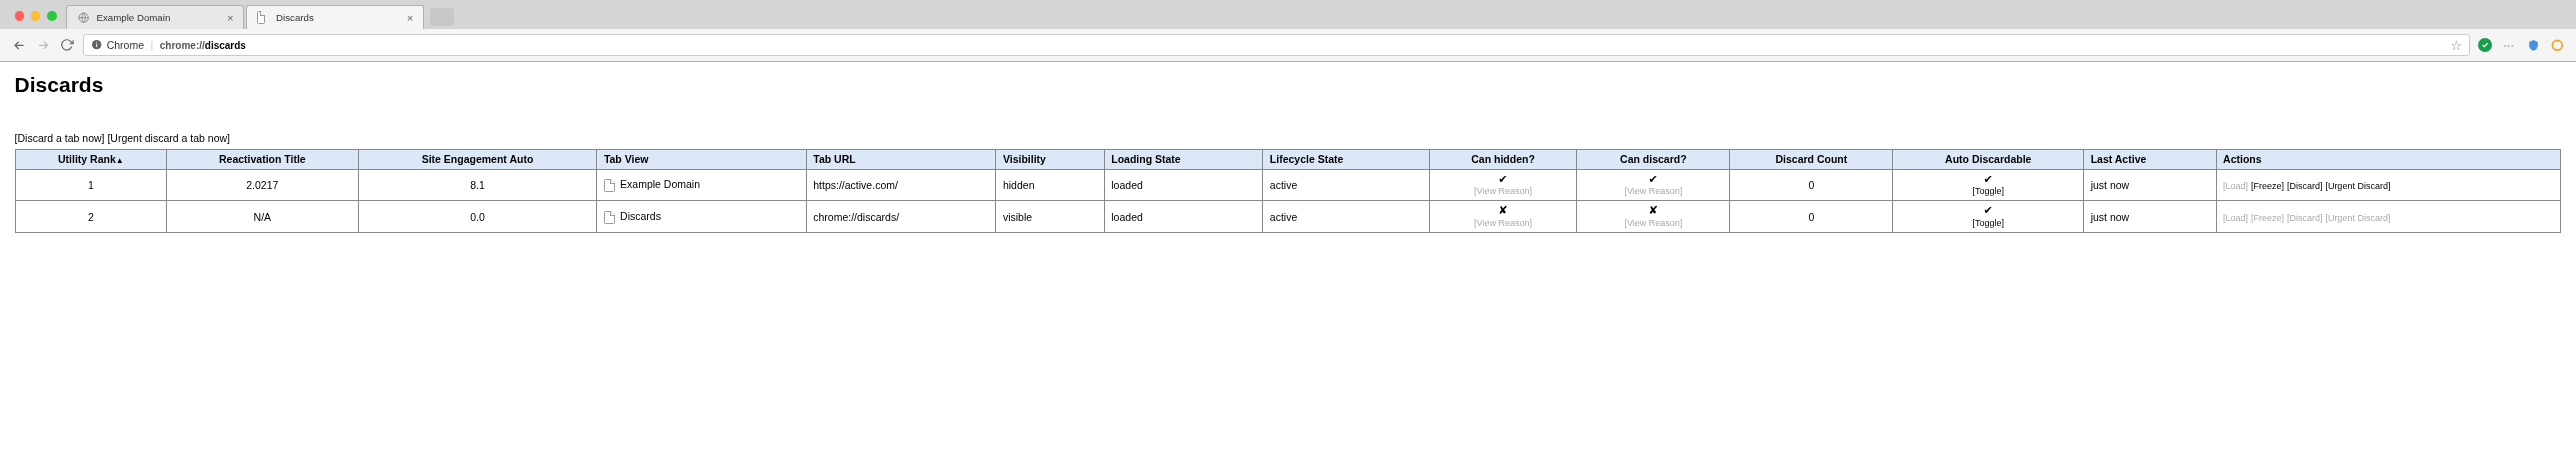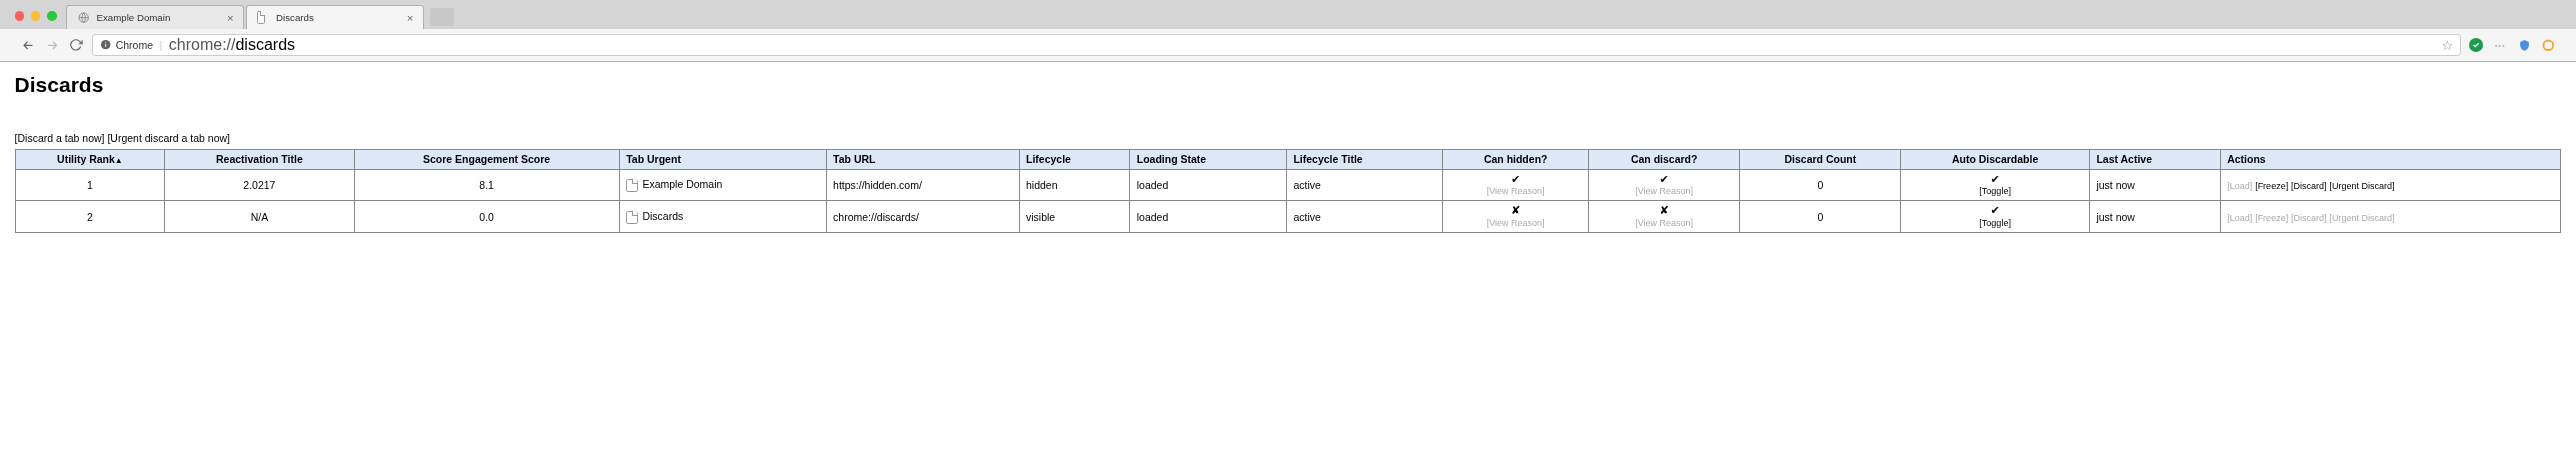--- a/index.html
+++ b/index.html
@@ -9,26 +9,26 @@
 .window-controls { display: flex; gap: 6.5px; padding: 8px 9.7px 8px 4.9px; align-items: center; }
 .wc { width: 9.7px; height: 9.7px; border-radius: 50%; }
 .wc.red { background: #ff5f57; }
 .wc.yellow { background: #febc2e; }
 .wc.green { background: #28c840; }
 .tab { display: flex; align-items: center; height: 24px; padding: 0 9.7px; background: #e8e8e8; border: 0.8px solid #b0b0b0; border-bottom: none; border-radius: 3.2px 3.2px 0 0; margin-right: 1.6px; min-width: 178px; position: relative; font-size: 9.7px; color: #333; }
 .tab.active { background: #f5f5f5; }
 .tab .favicon { width: 13px; height: 13px; margin-right: 6.5px; display: flex; align-items: center; justify-content: center; }
 .tab .close { margin-left: auto; font-size: 11.3px; color: #666; padding-left: 8px; }
 .tab.newtab { min-width: 24px; width: 24px; border-radius: 2.4px; background: #c8c8c8; border: none; height: 18px; margin-bottom: 3.2px; margin-left: 4.9px; padding: 0; justify-content: center; }
-.toolbar { display: flex; align-items: center; height: 32px; background: #f5f5f5; padding: 0 20px; gap: 8px; }
+.toolbar { display: flex; align-items: center; height: 32px; background: #f5f5f5; padding: 0 11px; gap: 8px; }
 .nav-btn { width: 16px; height: 16px; display: flex; align-items: center; justify-content: center; color: #5f6368; }
 .nav-btn.disabled { color: #bbb; }
 .omnibox { flex: 1; display: flex; align-items: center; height: 22.6px; background: #fff; border: 0.8px solid #ccc; border-radius: 3.2px; padding: 0 6.5px; gap: 6.5px; }
 .omnibox .secure { color: #333; font-size: 10.5px; display: flex; align-items: center; gap: 4.9px; }
-.omnibox .urltext { color: #555; font-size: 16px; }
+.omnibox .urltext { color: #555; font-size: 10px; font-weight: bold; }
 .omnibox .urltext .emph { color: #000; }
 .omnibox .star { margin-left: auto; color: #888; font-size: 13px; }
 .ext-icons { display: flex; gap: 9.7px; align-items: center; }
 .ext { width: 14.6px; height: 14.6px; border-radius: 50%; display: flex; align-items: center; justify-content: center; }
 .content { padding: 11.3px 14.6px; }
 h1 { font-size: 21px; font-weight: bold; margin-bottom: 11.3px; }
 .top-links { margin-bottom: 4.9px; font-size: 10.5px; margin-top: 35px; }
 .top-links a { color: #000; text-decoration: none; }
 table { border-collapse: collapse; width: 100%; }
 th, td { border: 0.8px solid #888; padding: 3.2px 6.5px; text-align: left; font-size: 10.5px; vertical-align: middle; }
@@ -131,41 +131,41 @@
   <div class="top-links">
     <a href="#">[Discard a tab now]</a>
     <a href="#">[Urgent discard a tab now]</a>
   </div>
 
   <table>
     <thead>
       <tr>
         <th class="center"><span>Utility Rank</span><span class="sort">▲</span></th>
         <th class="center">Reactivation Title</th>
-        <th class="center">Score Engagement Score</th>
-        <th>Tab Urgent</th>
+        <th class="center">Site Engagement Auto</th>
+        <th>Tab View</th>
         <th>Tab URL</th>
-        <th>Lifecycle</th>
+        <th>Visibility</th>
         <th>Loading State</th>
-        <th>Lifecycle Title</th>
+        <th>Lifecycle State</th>
         <th class="center">Can hidden?</th>
         <th class="center">Can discard?</th>
         <th class="center">Discard Count</th>
         <th class="center">Auto Discardable</th>
         <th>Last Active</th>
         <th>Actions</th>
       </tr>
     </thead>
     <tbody id="rows">
         <tr>
           <td class="center">1</td>
           <td class="center">2.0217</td>
           <td class="center">8.1</td>
           <td><span class="file-icon"></span>Example Domain</td>
-          <td>https://hidden.com/</td>
+          <td>https://active.com/</td>
           <td>hidden</td>
           <td>loaded</td>
           <td>active</td>
           <td class="center">
             <div class="stack">
               <span class="check">✔</span>
               <a href="#" class="link-small">[View Reason]</a>
             </div>
           </td>
           <td class="center">

